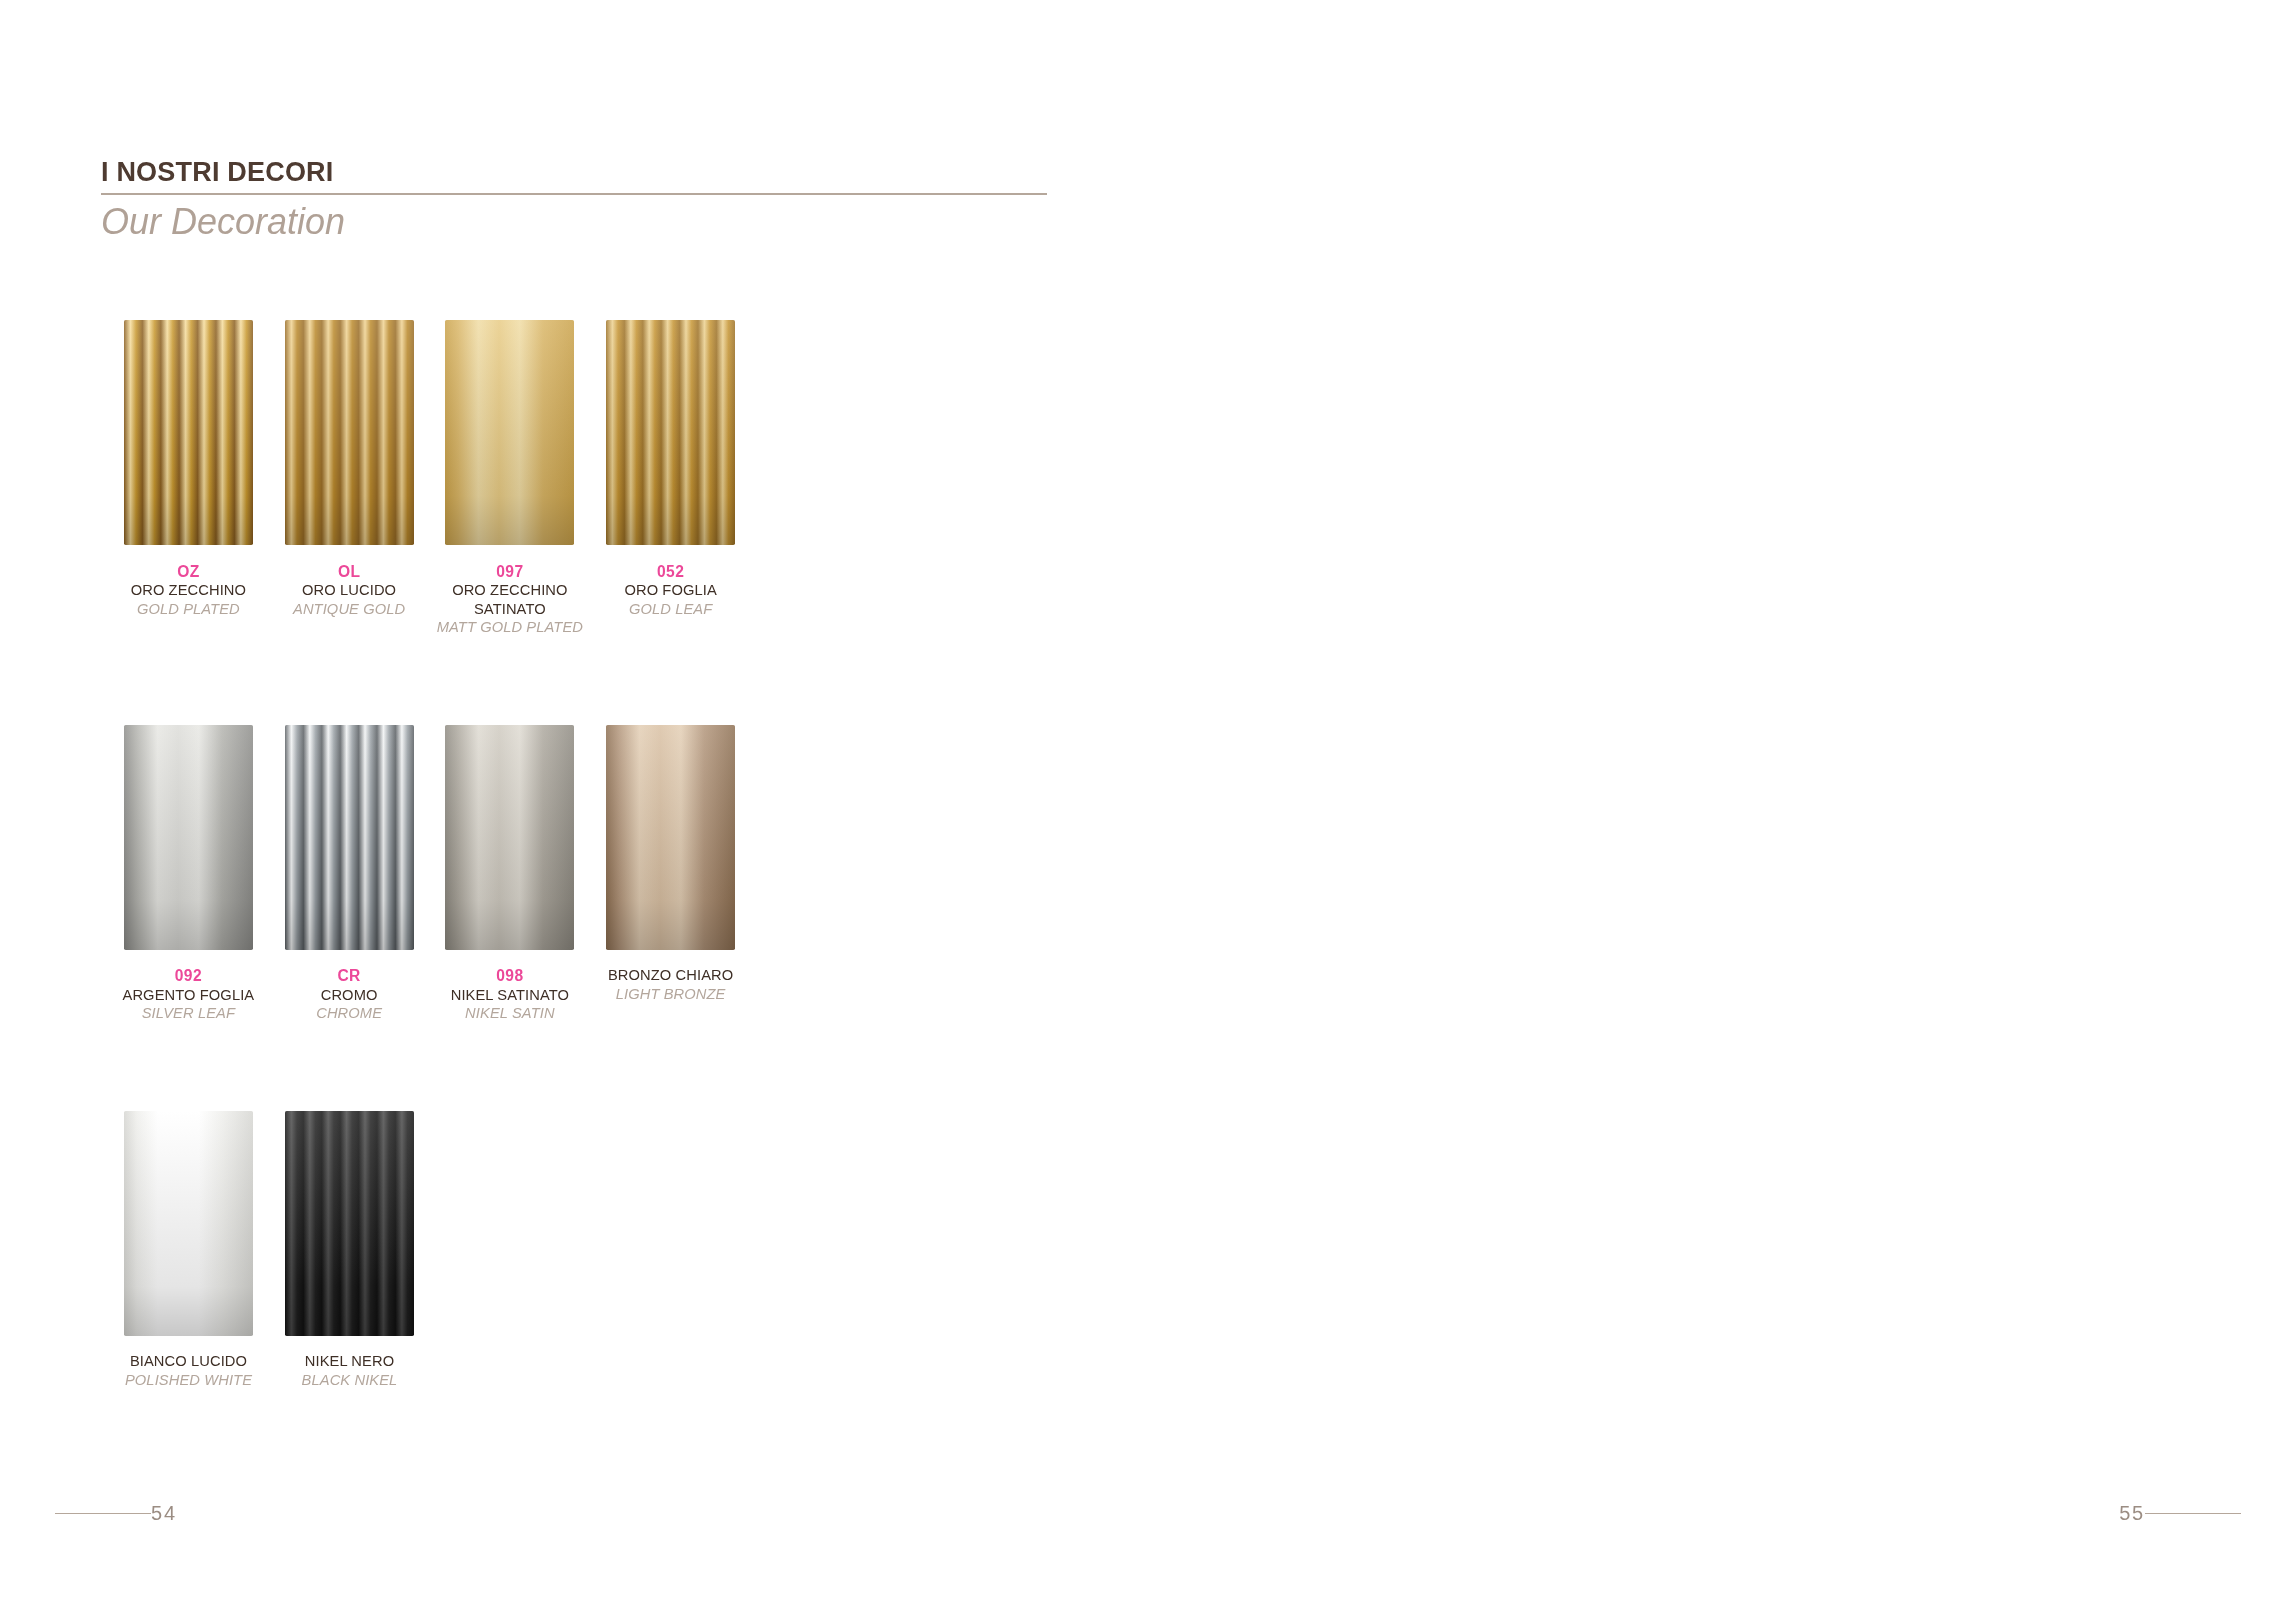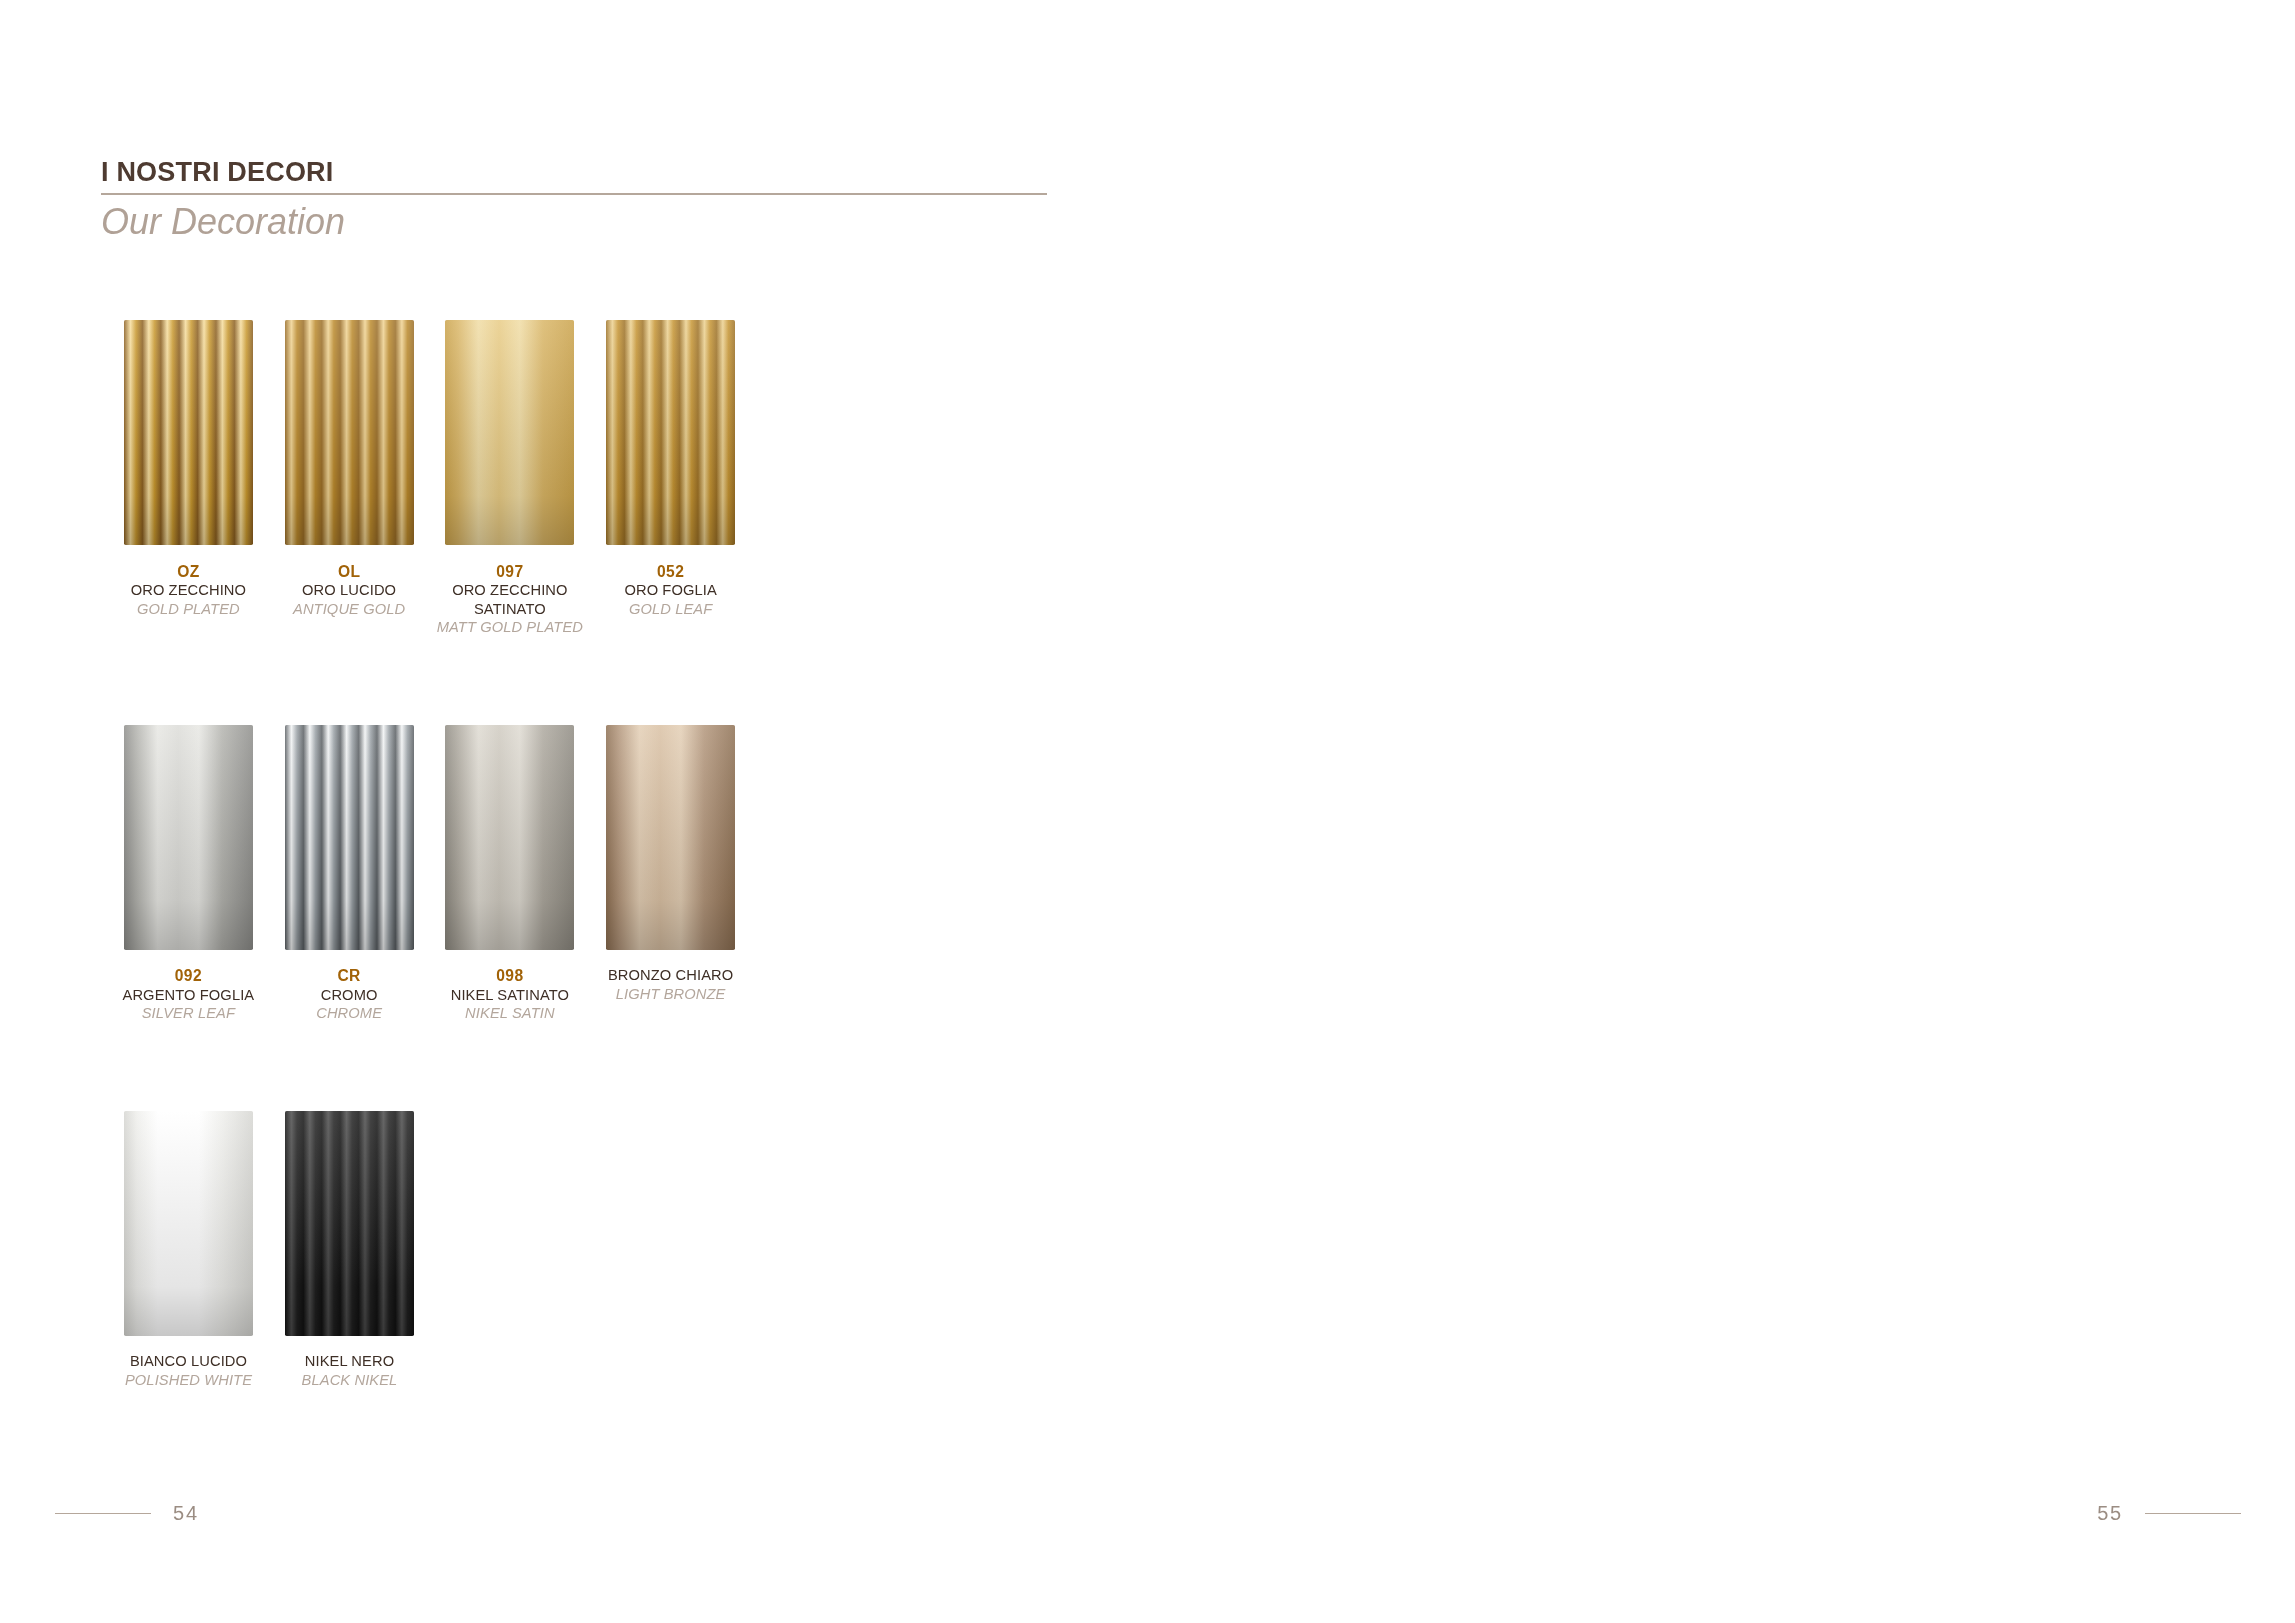--- a/index.html
+++ b/index.html
@@ -23,21 +23,21 @@
     font-size: 27px; font-weight: bold; letter-spacing: 0.2px;
     color: #4e3b31; line-height: 1.05; white-space: nowrap;
   }
   .hdr-rule { margin-top: 6.4px; height: 1.8px; background: #b5a79b; width: 100%; }
   .hdr-sub {
     margin-top: 7.3px; font-size: 36px; font-style: italic;
     color: #b0a196; line-height: 1.1; white-space: nowrap;
   }
 
   
-  .folio { position: absolute; bottom: 99px; display: flex; align-items: center; gap: 22px; }
+  .folio { position: absolute; bottom: 99px; display: flex; align-items: center; gap: 0; }
   .folio-left  { left: 55px; }
   .folio-right { right: 55px; flex-direction: row-reverse; justify-content: flex-end; }
   .folio-rule { width: 96px; height: 1.8px; background: #b5a79b; }
   .folio-num { font-size: 20px; color: #9b8d83; letter-spacing: 1.8px; }
 
   
   .profile-grid {
     position: absolute; left: 108px; top: 320px;
     width: 643px;
   }
@@ -50,21 +50,21 @@
     position: relative; overflow: hidden;
     border-radius: 1.8px;
   }
   .profile-swatch::after {
     content:""; position:absolute; inset:0;
     background: linear-gradient(to bottom, rgba(255,255,255,.16), rgba(0,0,0,.10) 78%, rgba(0,0,0,.22));
     pointer-events: none;
   }
 
   .profile-caption { margin-top: 16.5px; text-align: center; line-height: 1.26; }
-  .p-code { font-size: 15.6px; font-weight: bold; color: #a16207; letter-spacing: 0.4px; }
+  .p-code { font-size: 15.6px; font-weight: bold; color: #ec4899; letter-spacing: 0.4px; }
   .p-it   { font-size: 14.7px; color: #3e2f26; letter-spacing: 0.1px; }
   .p-en   { font-size: 14.7px; font-style: italic; color: #b3a69c; letter-spacing: 0.1px; }
 </style>
 </head>
 <body>
 
 <div class="spread">
 
   <div class="page page-left">
 

